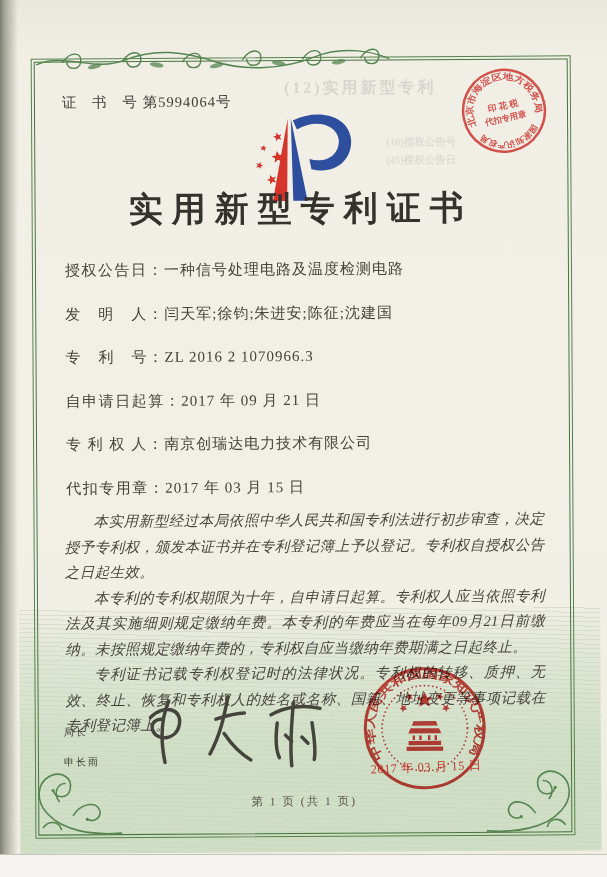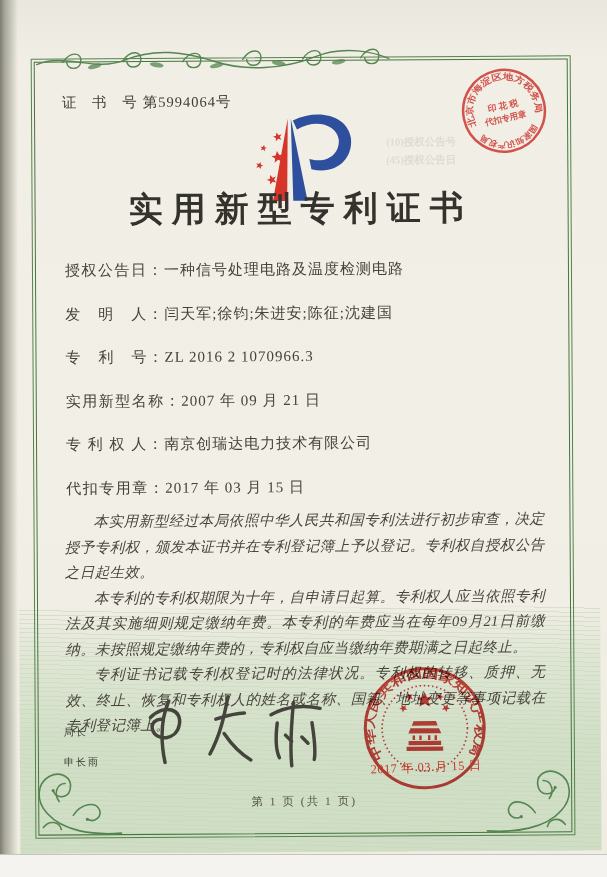--- a/index.html
+++ b/index.html
@@ -99,20 +99,21 @@
       <g fill="#558550">
           <circle cx="24" cy="47" r="1.6"></circle>
           <circle cx="58" cy="76" r="1.6"></circle>
         </g>
     </svg>
 
     <div class="abs certno">
       <span class="lab">证 书 号</span><span>第5994064号</span>
     </div>
 
+    <div class="abs ghost g1">(12)实用新型专利</div>
     <div class="abs ghost g2">(10)授权公告号</div>
     <div class="abs ghost g3">(45)授权公告日</div>
 
     <svg class="abs logo" viewBox="0 0 110 100">
       <polygon points="37,12 22,93 36,93" fill="#d5352b"></polygon>
       <polygon points="40,12 42,93 56,93" fill="#2e4e9e"></polygon>
       <path d="M 42,14 C 68,2 96,10 99,32 C 101,52 84,68 60,62 L 58,52 C 76,57 88,47 87,33 C 85,18 64,12 46,23 Z" fill="#2e4e9e"></path>
       <g fill="#d5352b">
         <path transform="translate(27,30) scale(1.1) rotate(-15)" d="M0 -4 L1.2 -1.2 4 -1.2 1.8 0.6 2.6 3.4 0 1.8 -2.6 3.4 -1.8 0.6 -4 -1.2 -1.2 -1.2 Z"></path>
         <path transform="translate(13,41) scale(0.8) rotate(12)" d="M0 -4 L1.2 -1.2 4 -1.2 1.8 0.6 2.6 3.4 0 1.8 -2.6 3.4 -1.8 0.6 -4 -1.2 -1.2 -1.2 Z"></path>
@@ -144,21 +145,21 @@
       <div class="frow">
         <span class="flab">授权公告日：</span><span class="fval">一种信号处理电路及温度检测电路</span>
       </div>
       <div class="frow">
         <span class="flab">发　明　人：</span><span class="fval">闫天军;徐钧;朱进安;陈征;沈建国</span>
       </div>
       <div class="frow">
         <span class="flab">专　利　号：</span><span class="fval">ZL 2016 2 1070966.3</span>
       </div>
       <div class="frow">
-        <span class="flab">实用新型名称：</span><span class="fval">2007 年 09 月 21 日</span>
+        <span class="flab">自申请日起算：</span><span class="fval">2017 年 09 月 21 日</span>
       </div>
       <div class="frow">
         <span class="flab">专 利 权 人：</span><span class="fval">南京创瑞达电力技术有限公司</span>
       </div>
       <div class="frow">
         <span class="flab">代扣专用章：</span><span class="fval">2017 年 03 月 15 日</span>
       </div>
     </div>
 
     <div class="abs paras">

